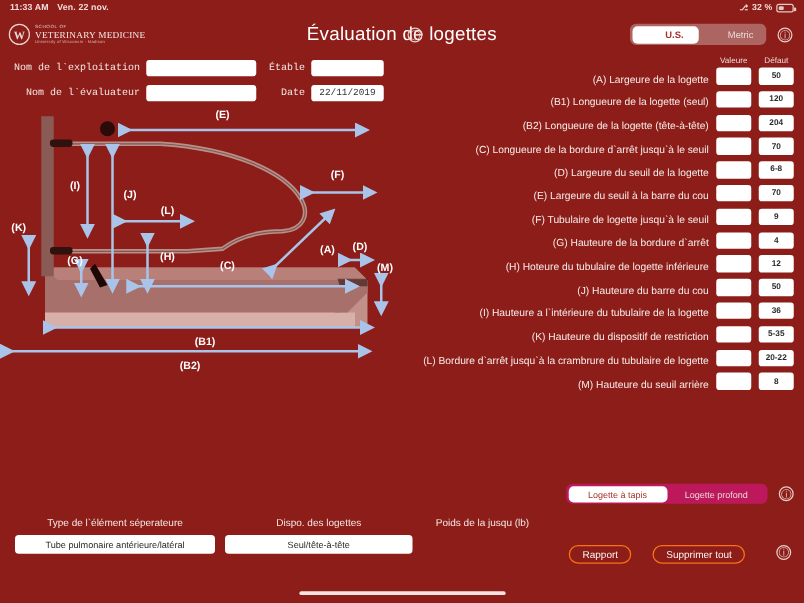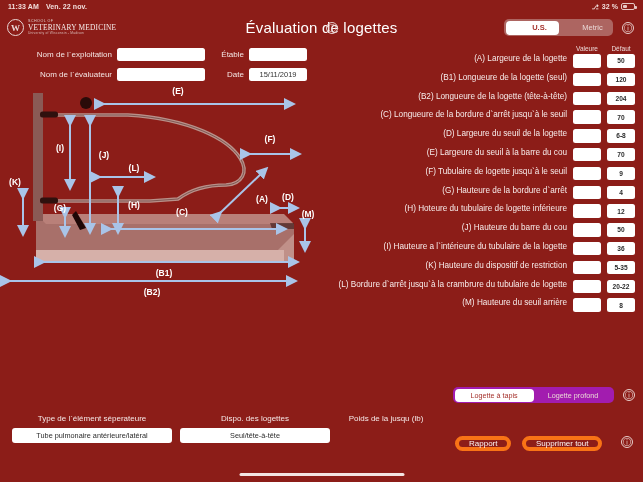--- a/index.html
+++ b/index.html
@@ -81,42 +81,42 @@
   .seg .on { background: #fff; color: #a5322c; }
   .seg .off { color: #ead8d6; font-weight: normal; }
 
   
   .content { position: absolute; top: 42px; left: 0; width: 643px; height: 415px; }
 
   
   .form-grid {
     position: absolute; left: 8px; top: 6px; width: 300px;
     display: grid; grid-template-columns: 104px 88px 34px 58px;
-    gap: 7px 5px; align-items: center;
+    gap: 7px 5px; align-items: center; font-family: Liberation Mono, monospace;
   }
   .flabel { font-size: 8px; color: #f4e6e4; text-align: right; }
   .finput {
     background: #fff; border-radius: 2.5px; height: 13px;
     font-size: 7.5px; color: #333; display: flex; align-items: center;
     justify-content: center; border: none;
   }
   .finput.left { justify-content: flex-start; padding-left: 4px; }
 
   
   .diagram { position: absolute; left: 0px; top: 42px; width: 325px; height: 255px; }
 
   
   .meas { position: absolute; right: 8px; top: 3px; width: 330px; }
   .meas-head { display: flex; justify-content: flex-end; gap: 6px; margin-bottom: 2px; }
   .meas-head span {
     width: 28px; text-align: center; font-size: 6.5px; color: #edd9d7;
   }
   .meas-head .h1 { width: 28px; }
   .meas-row {
-    display: flex; align-items: flex-start; justify-content: flex-end;
+    display: flex; align-items: flex-end; justify-content: flex-end;
     gap: 6px; margin-bottom: 5.3px;
   }
   .meas-label {
     flex: 1; text-align: right; font-size: 8.2px; color: #f7eceb;
     white-space: nowrap; overflow: visible;
   }
   .meas-val {
     width: 28px; height: 13.5px; background: #fff; border-radius: 2.5px;
     border: none;
   }
@@ -125,41 +125,41 @@
     font-size: 6.6px; color: #2b2b2b; display: flex;
     align-items: center; justify-content: center; font-weight: bold;
   }
 
   
   .stall-seg-wrap {
     position: absolute; right: 8px; top: 345px;
     display: flex; align-items: center; gap: 9px;
   }
   .seg2 {
-    display: flex; background: #a21caf; border-radius: 5px;
+    display: flex; background: #be185d; border-radius: 5px;
     padding: 1.5px; width: 161px; height: 16px;
   }
   .seg2 div {
     flex: 1; display: flex; align-items: center; justify-content: center;
     font-size: 7.2px; border-radius: 4px;
   }
   .seg2 .on { background: #fff; color: #a5322c; }
   .seg2 .off { color: #ead8d6; }
 
   
   .bottom { position: absolute; top: 372px; left: 0; width: 643px; height: 45px; }
   .bcol { position: absolute; text-align: center; }
   .bcap { font-size: 8px; color: #f5e8e7; margin-bottom: 5px; display: block; }
   .bfield {
     background: #fff; border-radius: 3px; height: 15px;
     display: flex; align-items: center; justify-content: center;
     font-size: 7.3px; color: #2b2b2b; text-align: center;
   }
   .obtn {
-    border: 4px solid #f97316; border-radius: 9px; height: 15px;
+    border: 1px solid #f97316; border-radius: 9px; height: 15px;
     display: flex; align-items: center; justify-content: center;
     font-size: 8px; color: #fdf4f3; padding: 0 10px;
   }
 
   .home-ind {
     position: absolute; bottom: 6px; left: 50%; transform: translateX(-50%);
     width: 165px; height: 3.5px; background: #f3e4e2; border-radius: 2px;
   }
 </style>
 </head>
@@ -207,21 +207,21 @@
 
     <div class="form-grid">
       <div class="flabel">Nom de l`exploitation</div>
       <div class="finput left"></div>
       <div class="flabel">Étable</div>
       <div class="finput left"></div>
 
       <div class="flabel">Nom de l`évaluateur</div>
       <div class="finput left"></div>
       <div class="flabel">Date</div>
-      <div class="finput">15/11/2019</div>
+      <div class="finput">22/11/2019</div>
     </div>
 
     <div class="diagram">
       <svg viewBox="0 0 325 255" width="325" height="255">
         <defs>
           <marker id="ah" markerWidth="6" markerHeight="6" refX="3" refY="3" orient="auto">
             <path d="M0,0 L6,3 L0,6 z" fill="#a9c4e8"></path>
           </marker>
           <marker id="ahs" markerWidth="5" markerHeight="5" refX="2.5" refY="2.5" orient="auto">
             <path d="M0,0 L5,2.5 L0,5 z" fill="#a9c4e8"></path>

